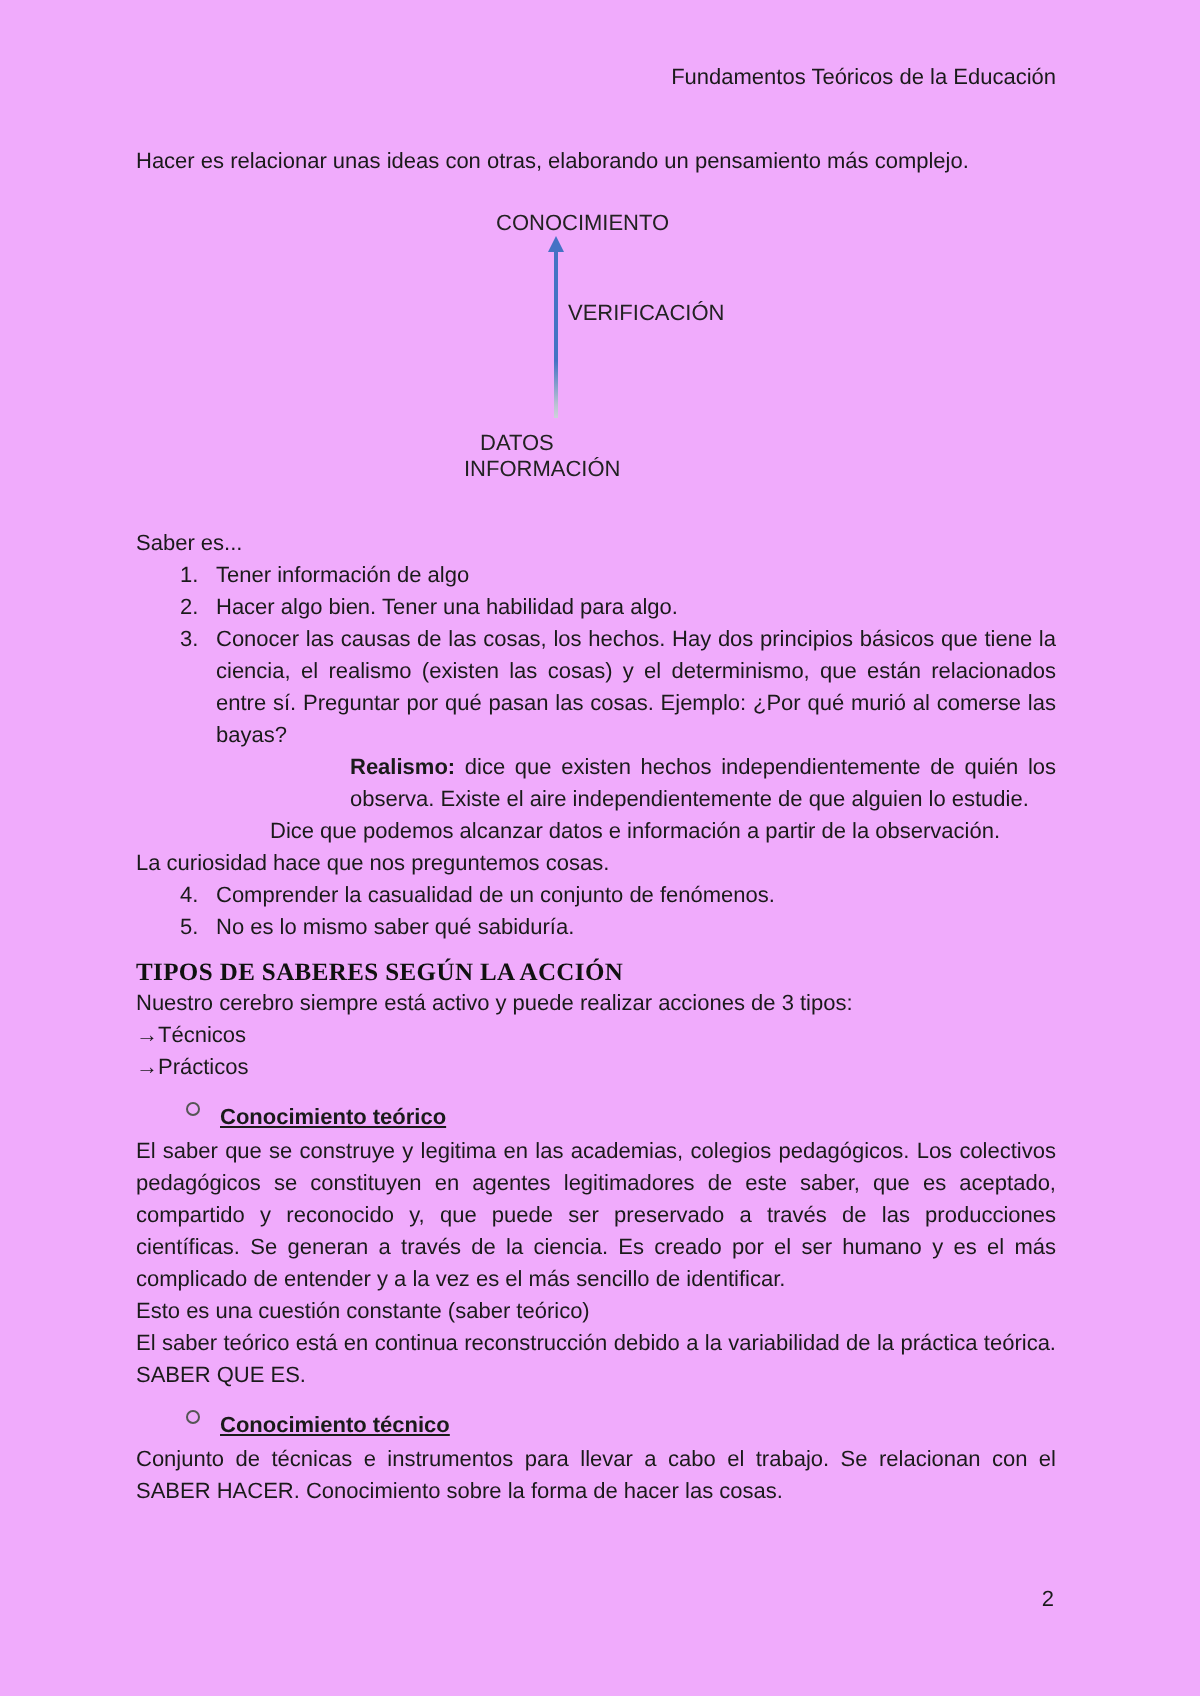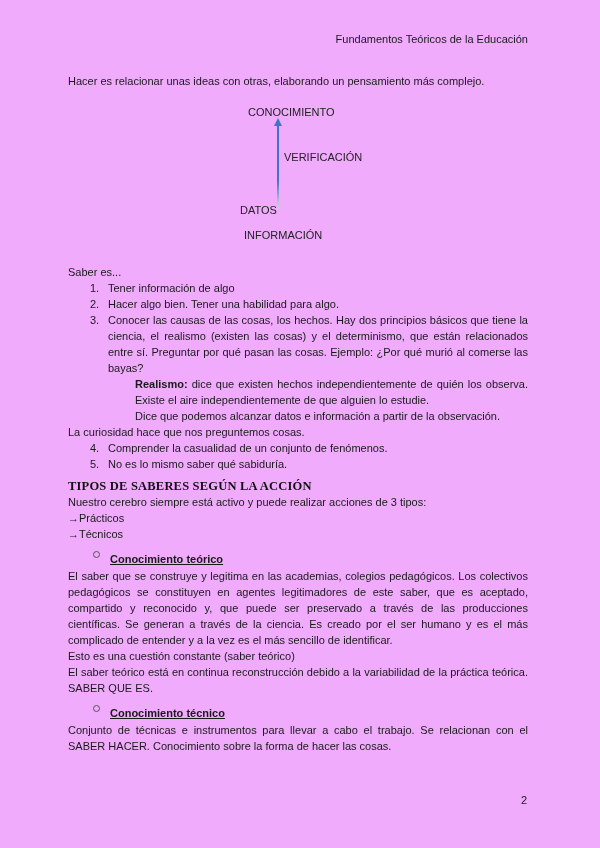--- a/index.html
+++ b/index.html
@@ -12,40 +12,40 @@
     overflow:hidden;
   }
   .content{margin-left:68px;margin-right:72px;}
   .doc-header{padding-top:31px;text-align:right;}
   .intro{margin-top:26px;}
   
   .diagram{position:relative;height:175px;}
   .diagram .lbl{position:absolute;white-space:nowrap;color:#222;}
   .lbl-conocimiento{left:180px;top:15px;}
   .lbl-verificacion{left:216px;top:60px;}
-  .lbl-datos{left:172px;top:113px;}
-  .lbl-informacion{left:176px;top:138px;}
+  .lbl-datos{left:172px;top:125px;}
+  .lbl-informacion{left:164px;top:138px;}
   .arrow-line{
     position:absolute;left:209px;top:36px;width:2px;height:84px;
     background:linear-gradient(to bottom,#4472c4 0%,#4472c4 66%,#b9c2d2 92%,#cdd2da 100%);
   }
   .arrow-head{
     position:absolute;left:206px;top:29px;
     width:0;height:0;
     border-left:4px solid transparent;border-right:4px solid transparent;
     border-bottom:8px solid #4472c4;
   }
   
   .li{display:flex;}
   .li .num{flex:0 0 18px;margin-left:22px;}
   .li .txt{flex:1;}
   .li .txt.just{text-align:justify;}
   
   .realismo-block{margin-left:67px;}
-  .realismo-p{text-align:justify;}
+  .realismo-p{text-align:justify;margin-left:40px;}
   
   .section-heading{
     margin-top:6px;
     font-family:"Liberation Serif","DejaVu Serif",serif;
     font-size:12.5px;font-weight:bold;letter-spacing:0.2px;color:#111;
   }
   .arrow-item{white-space:pre;}
   .bullet-row{display:flex;align-items:flex-start;margin-top:9px;margin-bottom:1px;}
   .circle-bullet{
     flex:0 0 auto;width:5px;height:5px;margin-left:25px;margin-right:10px;
@@ -101,22 +101,22 @@
       <span class="num">4.</span>
       <span class="txt">Comprender la casualidad de un conjunto de fenómenos.</span>
     </div>
     <div class="li">
       <span class="num">5.</span>
       <span class="txt">No es lo mismo saber qué sabiduría.</span>
     </div>
 
     <h2 class="section-heading" style="margin:6px 0 0 0;">TIPOS DE SABERES SEGÚN LA ACCIÓN</h2>
     <p>Nuestro cerebro siempre está activo y puede realizar acciones de 3 tipos:</p>
+    <p class="arrow-item">→Técnicos</p>
     <p class="arrow-item">→Prácticos</p>
-    <p class="arrow-item">→Técnicos</p>
 
     <div class="bullet-row">
       <span class="circle-bullet"></span>
       <span class="bullet-title">Conocimiento teórico</span>
     </div>
     <p class="just-p">El saber que se construye y legitima en las academias, colegios pedagógicos. Los colectivos pedagógicos se constituyen en agentes legitimadores de este saber, que es aceptado, compartido y reconocido y, que puede ser preservado a través de las producciones científicas. Se generan a través de la ciencia. Es creado por el ser humano y es el más complicado de entender y a la vez es el más sencillo de identificar.</p>
     <p>Esto es una cuestión constante (saber teórico)</p>
     <p class="just-p">El saber teórico está en continua reconstrucción debido a la variabilidad de la práctica teórica. SABER QUE ES.</p>
 
     <div class="bullet-row">

